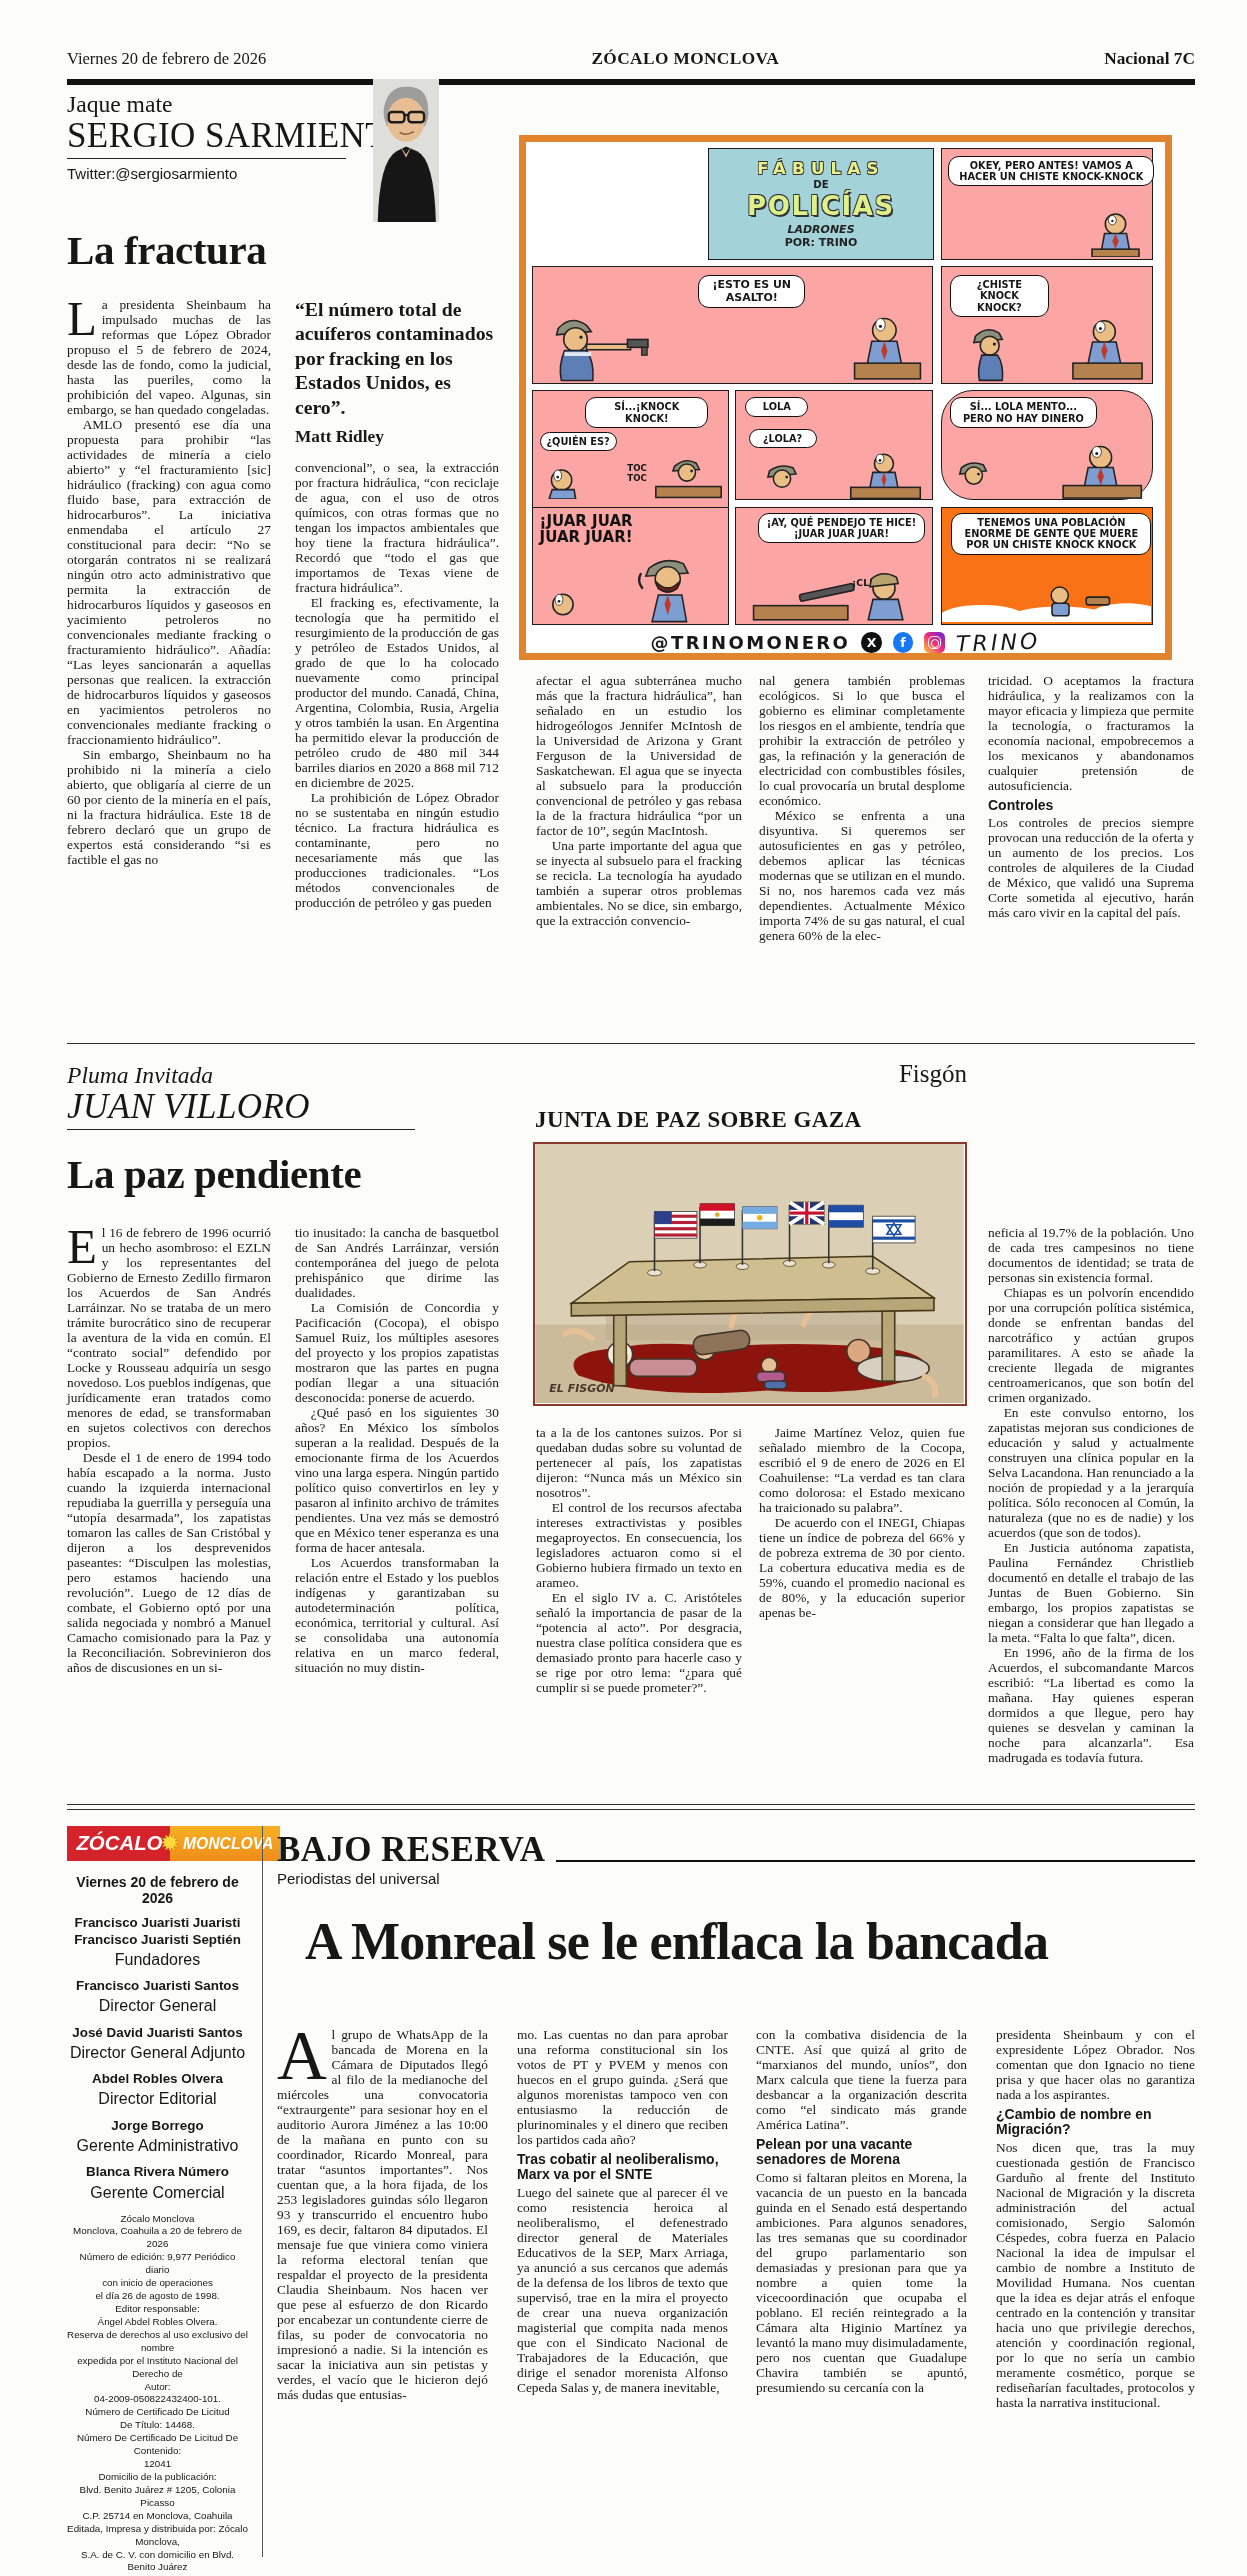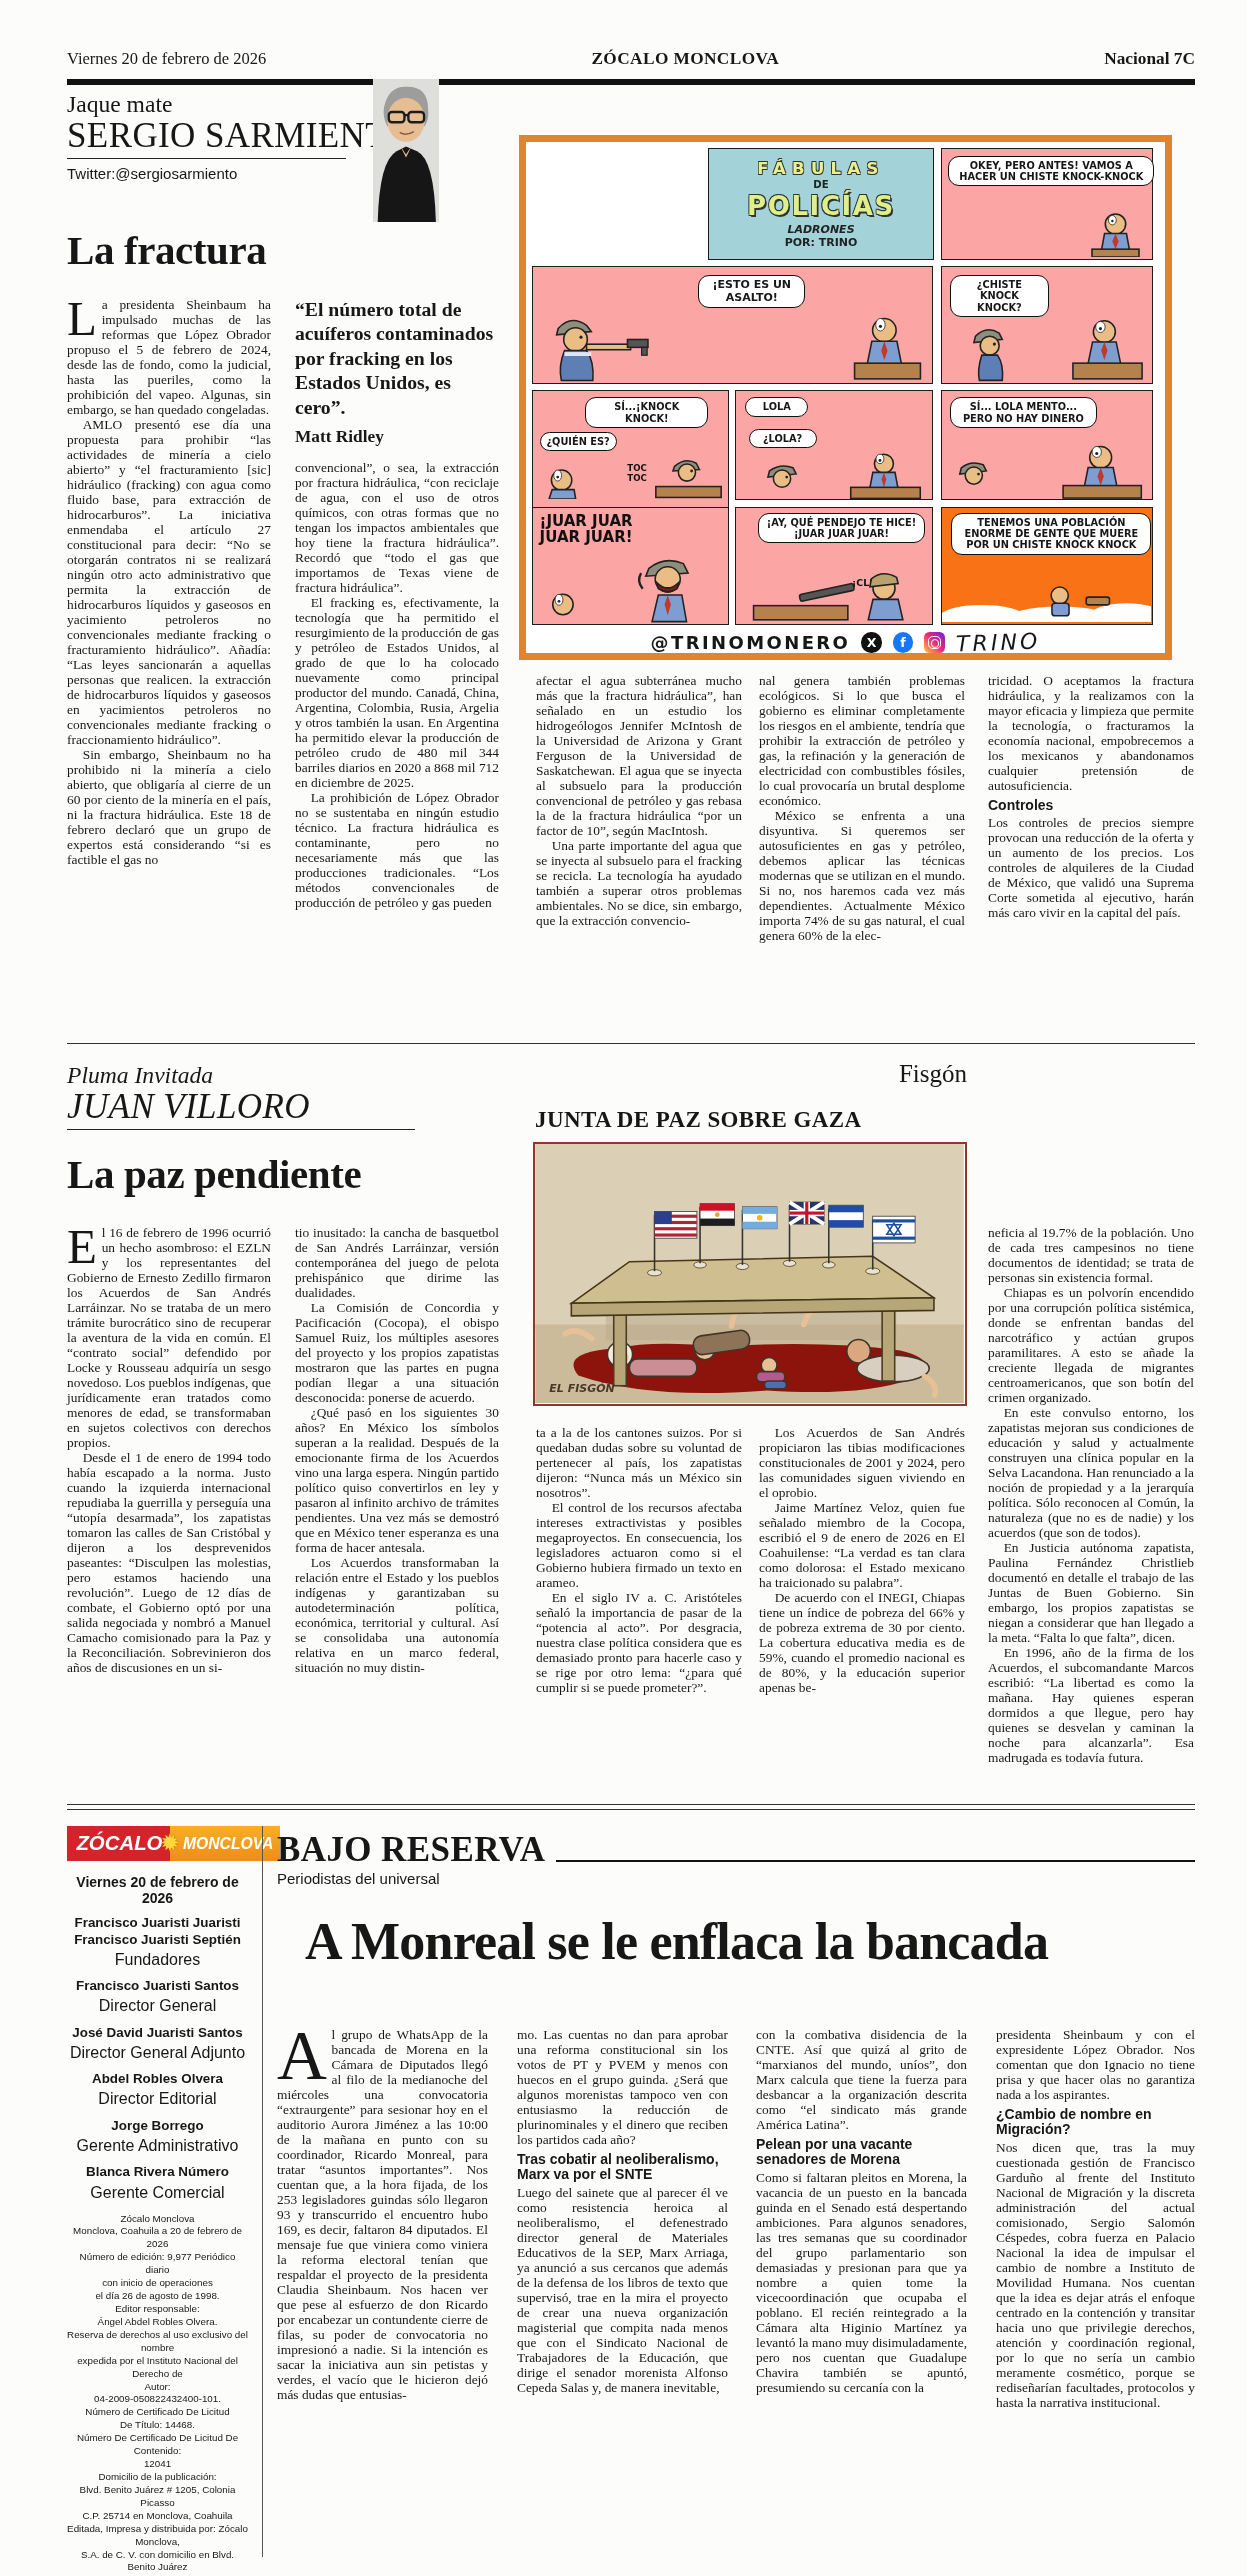--- a/index.html
+++ b/index.html
@@ -235,21 +235,21 @@
         <svg class="abs" style="left:110px;top:60px;" width="79" height="49" viewBox="0 0 100 62">
           <circle cx="48" cy="16" r="12" fill="#e9bd84" stroke="#222" stroke-width="2"></circle>
           <ellipse cx="43" cy="10" rx="5" ry="6" fill="#fff" stroke="#222"></ellipse>
             <circle cx="43" cy="12" r="1.8" fill="#222"></circle>
           <path d="M34 27 L62 27 L66 48 L30 48Z" fill="#7e9ed2" stroke="#222" stroke-width="2"></path>
           <path d="M48 27 L51 36 L48 46 L45 36Z" fill="#c0392b"></path>
           <rect x="6" y="46" width="88" height="14" fill="#b5824d" stroke="#222" stroke-width="2"></rect>
         </svg>
       </div>
 
-      <div class="panel" style="left:415px;top:248px;width:212px;height:110px;">
+      <div class="panel" style="left:415px;top:248px;width:212px;height:110px;border-radius:32px;">
         <div class="bubble" style="left:7.9px;top:6.3px;width:134px;">SÍ... LOLA MENTO... PERO NO HAY DINERO</div>
         <svg class="abs" style="left:118px;top:52px;" width="86" height="57" viewBox="0 0 110 72">
           <circle cx="52" cy="18" r="14" fill="#e9bd84" stroke="#222" stroke-width="2"></circle>
           <ellipse cx="47" cy="11" rx="6" ry="7" fill="#fff" stroke="#222"></ellipse>
             <circle cx="47" cy="13" r="2" fill="#222"></circle>
           <path d="M36 31 L68 31 L73 56 L31 56Z" fill="#7e9ed2" stroke="#222" stroke-width="2"></path>
           <path d="M52 31 L56 42 L52 54 L48 42Z" fill="#c0392b"></path>
           <rect x="4" y="54" width="100" height="16" fill="#b5824d" stroke="#222" stroke-width="2"></rect>
         </svg>
         <svg class="abs" style="left:12.6px;top:69px;" width="47" height="39" viewBox="0 0 60 50">
@@ -417,21 +417,20 @@
     <p class="ind">La Comisión de Concordia y Pacificación (Cocopa), el obispo Samuel Ruiz, los múltiples asesores del proyecto y los propios zapatistas mostraron que las partes en pugna podían llegar a una situación desconocida: ponerse de acuerdo.</p>
     <p class="ind">¿Qué pasó en los siguientes 30 años? En México los símbolos superan a la realidad. Después de la emocionante firma de los Acuerdos vino una larga espera. Ningún partido político quiso convertirlos en ley y pasaron al infinito archivo de trámites pendientes. Una vez más se demostró que en México tener esperanza es una forma de hacer antesala.</p>
     <p class="ind">Los Acuerdos transformaban la relación entre el Estado y los pueblos indígenas y garantizaban su autodeterminación política, económica, territorial y cultural. Así se consolidaba una autonomía relativa en un marco federal, situación no muy distin-</p>
   </div>
   <div class="abs bodycol" style="left:536px;top:1425px;width:206px;">
     <p>ta a la de los cantones suizos. Por si quedaban dudas sobre su voluntad de pertenecer al país, los zapatistas dijeron: “Nunca más un México sin nosotros”.</p>
     <p class="ind">El control de los recursos afectaba intereses extractivistas y posibles megaproyectos. En consecuencia, los legisladores actuaron como si el Gobierno hubiera firmado un texto en arameo.</p>
     <p class="ind">En el siglo IV a. C. Aristóteles señaló la importancia de pasar de la “potencia al acto”. Por desgracia, nuestra clase política considera que es demasiado pronto para hacerle caso y se rige por otro lema: “¿para qué cumplir si se puede prometer?”.</p>
   </div>
   <div class="abs bodycol" style="left:759px;top:1425px;width:206px;">
-    <p class="ind">Los Acuerdos de San Andrés propiciaron las tibias modificaciones constitucionales de 2001 y 2024, pero las comunidades siguen viviendo en el oprobio.</p>
     <p class="ind">Jaime Martínez Veloz, quien fue señalado miembro de la Cocopa, escribió el 9 de enero de 2026 en El Coahuilense: “La verdad es tan clara como dolorosa: el Estado mexicano ha traicionado su palabra”.</p>
     <p class="ind">De acuerdo con el INEGI, Chiapas tiene un índice de pobreza del 66% y de pobreza extrema de 30 por ciento. La cobertura educativa media es de 59%, cuando el promedio nacional es de 80%, y la educación superior apenas be-</p>
   </div>
   <div class="abs bodycol" style="left:988px;top:1225px;width:206px;">
     <p>neficia al 19.7% de la población. Uno de cada tres campesinos no tiene documentos de identidad; se trata de personas sin existencia formal.</p>
     <p class="ind">Chiapas es un polvorín encendido por una corrupción política sistémica, donde se enfrentan bandas del narcotráfico y actúan grupos paramilitares. A esto se añade la creciente llegada de migrantes centroamericanos, que son botín del crimen organizado.</p>
     <p class="ind">En este convulso entorno, los zapatistas mejoran sus condiciones de educación y salud y actualmente construyen una clínica popular en la Selva Lacandona. Han renunciado a la noción de propiedad y a la jerarquía política. Sólo reconocen al Común, la naturaleza (que no es de nadie) y los acuerdos (que son de todos).</p>
     <p class="ind">En Justicia autónoma zapatista, Paulina Fernández Christlieb documentó en detalle el trabajo de las Juntas de Buen Gobierno. Sin embargo, los propios zapatistas se niegan a considerar que han llegado a la meta. “Falta lo que falta”, dicen.</p>
     <p class="ind">En 1996, año de la firma de los Acuerdos, el subcomandante Marcos escribió: “La libertad es como la mañana. Hay quienes esperan dormidos a que llegue, pero hay quienes se desvelan y caminan la noche para alcanzarla”. Esa madrugada es todavía futura.</p>
   </div>

